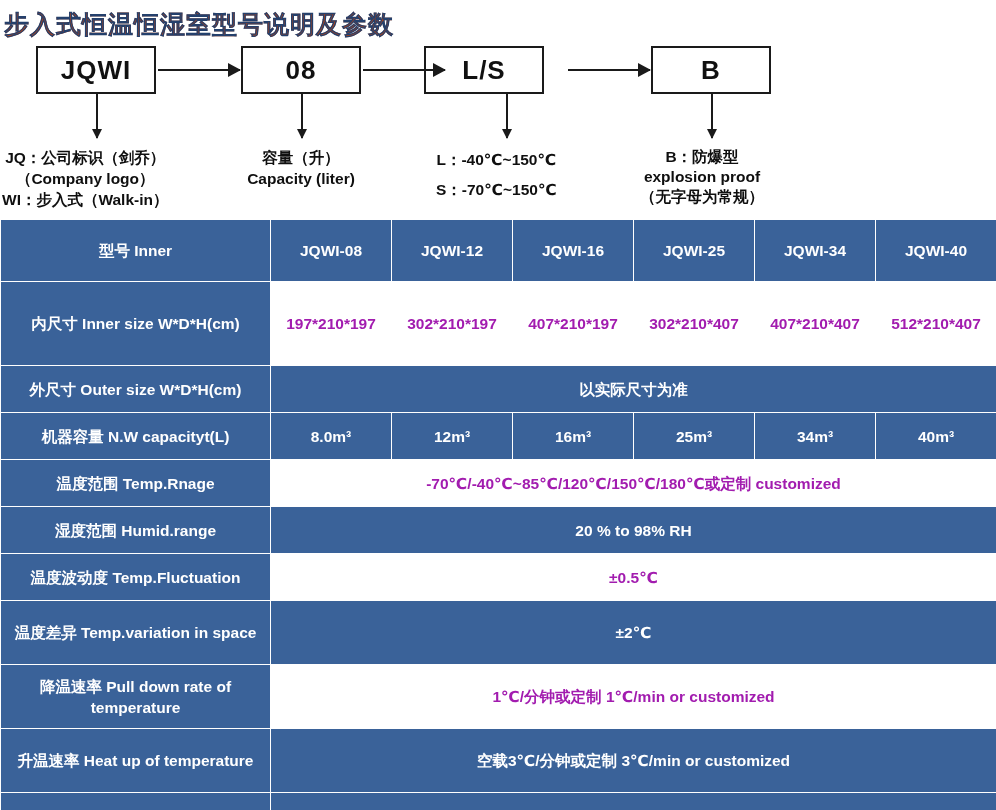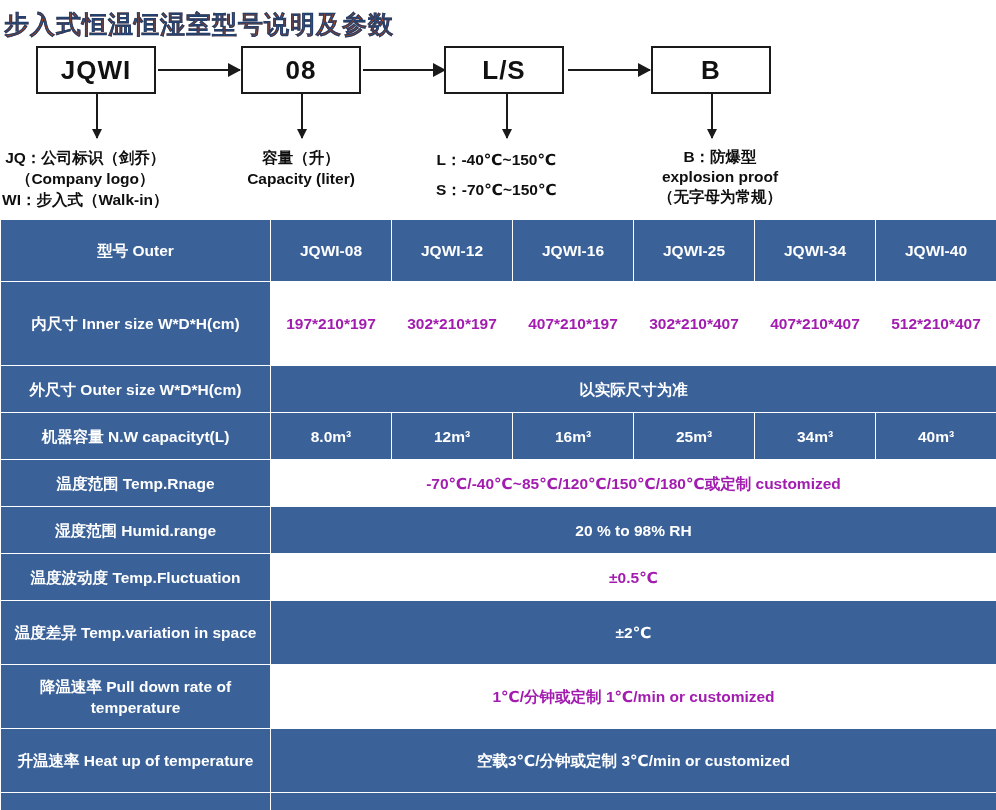--- a/index.html
+++ b/index.html
@@ -134,21 +134,21 @@
 </style>
 </head>
 <body>
 
 <div id="page-title">步入式恒温恒湿室型号说明及参数</div>
 
 <div id="flow-diagram">
 
   <div class="flow-box" style="left:36px;  top:0;  width:120px;">JQWI</div>
   <div class="flow-box" style="left:241px; top:0;  width:120px;">08</div>
-  <div class="flow-box" style="left:444px; top:0;  width:120px;">L/S</div>
+  <div class="flow-box" style="left:424px; top:0;  width:120px;">L/S</div>
   <div class="flow-box" style="left:651px; top:0;  width:120px;">B</div>
 
   <div class="flow-arrow-h" style="left:158px; width:82px;"></div>
   <div class="flow-arrow-h" style="left:363px; width:82px;"></div>
   <div class="flow-arrow-h" style="left:568px; width:82px;"></div>
 
   <div class="flow-arrow-v" style="left:96px;  height:44px;"></div>
   <div class="flow-arrow-v" style="left:301px; height:44px;"></div>
   <div class="flow-arrow-v" style="left:506px; height:44px;"></div>
   <div class="flow-arrow-v" style="left:711px; height:44px;"></div>
@@ -162,41 +162,41 @@
   <div class="flow-caption center" style="left:201px; top:101px; width:200px;">
     <div>容量（升）</div>
     <div>Capacity (liter)</div>
   </div>
 
   <div class="flow-caption left" style="left:436px; top:103px;">
     <div style="margin-bottom:9px">L：-40℃~150℃</div>
     <div>S：-70℃~150℃</div>
   </div>
 
-  <div class="flow-caption left" style="left:658px; top:101px; line-height:20px;">
+  <div class="flow-caption left" style="left:640px; top:101px; line-height:20px;">
     <div>B：防爆型</div>
     <div>explosion proof</div>
     <div>（无字母为常规）</div>
   </div>
 </div>
 
 <table id="spec-table">
   <colgroup>
     <col class="col-label">
       <col class="col-model">
       <col class="col-model">
       <col class="col-model">
     <col class="col-model">
       <col class="col-model">
       <col class="col-model">
   </colgroup>
   <tbody>
 
     <tr style="height:62px;">
-      <td class="label hdr">型号 Outer</td>
+      <td class="label hdr">型号 Inner</td>
       <td class="blue hdr">JQWI-08</td>
       <td class="blue hdr">JQWI-12</td>
       <td class="blue hdr">JQWI-16</td>
       <td class="blue hdr">JQWI-25</td>
       <td class="blue hdr">JQWI-34</td>
       <td class="blue hdr">JQWI-40</td>
     </tr>
 
     <tr style="height:84px;">
       <td class="label">内尺寸 Inner size W*D*H(cm)</td>

